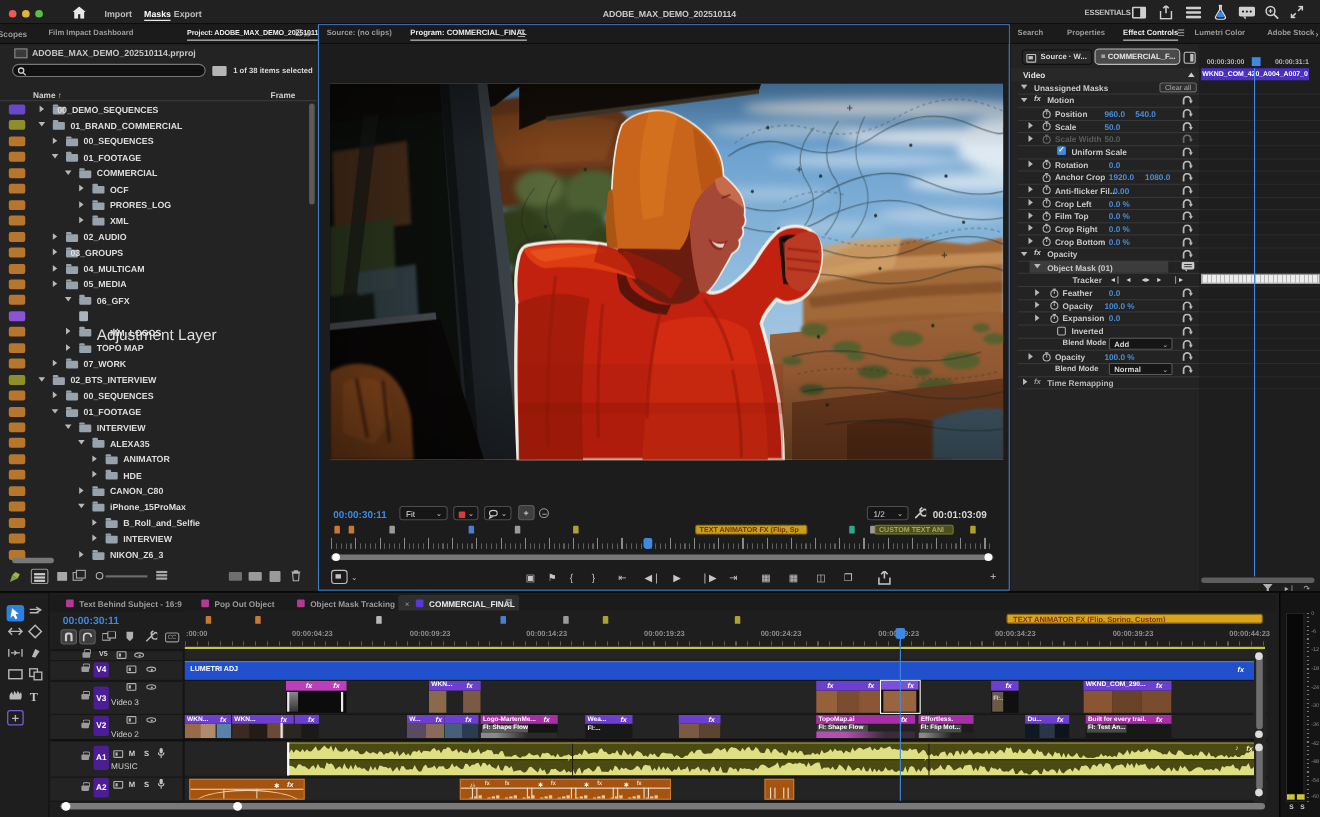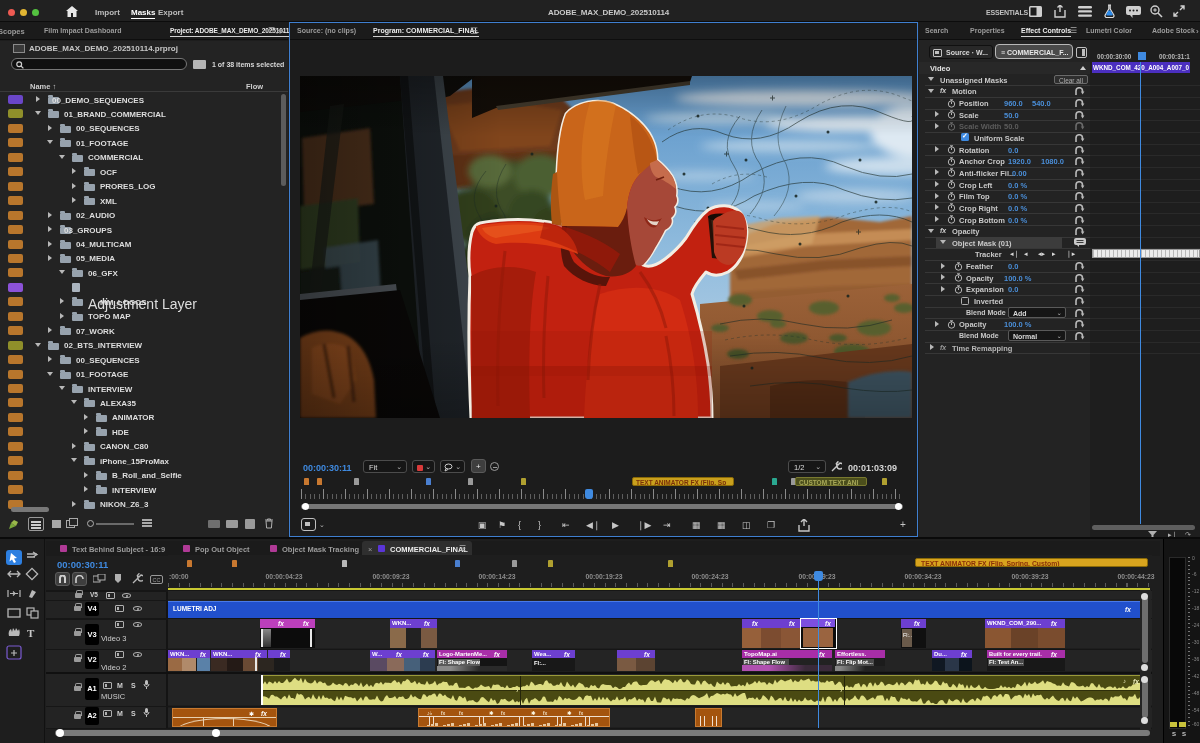--- a/index.html
+++ b/index.html
@@ -6,21 +6,21 @@
 #app{position:relative;width:1200px;height:743px;background:#1d1d1d;font-family:"Liberation Sans",sans-serif;overflow:hidden}
 .ab{position:absolute}
 .tx{position:absolute;white-space:nowrap;color:#9b9b9b;font-size:8px}
 .fold{position:absolute;width:11px;height:7px;background:#97a2ad;border-radius:1px}
 .fold:before{content:"";position:absolute;top:-2px;left:0;width:5px;height:2px;background:#97a2ad;border-radius:1px 1px 0 0}
 .arr{position:absolute;width:0;height:0;border-top:3.5px solid transparent;border-bottom:3.5px solid transparent;border-left:4.5px solid #b8b8b8}
 .ard{position:absolute;width:0;height:0;border-left:3.5px solid transparent;border-right:3.5px solid transparent;border-top:4.5px solid #b8b8b8}
 .chip{position:absolute;width:15px;height:9px;border-radius:2px}
 .lock{position:absolute;width:7px;height:5px;background:#9a9a9a;border-radius:1px}
 .lock:before{content:"";position:absolute;top:-3px;left:1px;width:5px;height:4px;border:1px solid #9a9a9a;border-bottom:none;border-radius:2px 2px 0 0}
-.badge{position:absolute;background:#000000;border-radius:2px;color:#fff;font-weight:700;font-size:7.5px;text-align:center}
+.badge{position:absolute;background:#4c1d95;border-radius:2px;color:#fff;font-weight:700;font-size:7.5px;text-align:center}
 .eye{position:absolute;width:9px;height:5px;border:1px solid #b0b0b0;border-radius:50%}
 .eye:before{content:"";position:absolute;top:0.5px;left:2.5px;width:2px;height:2px;background:#b0b0b0;border-radius:50%}
 .film{position:absolute;width:9px;height:7px;border:1px solid #b0b0b0;border-radius:1px}
 .film:before{content:"";position:absolute;top:1px;left:1px;width:2px;height:3px;background:#b0b0b0}
 .ecl{position:absolute;left:925px;width:163px;height:1px;background:#373737}
 .mk{position:absolute;width:5px;height:7px;border-radius:1px 1px 0 0}
 .fx{font-style:italic;font-weight:700;color:#fff;font-size:6.5px}
 </style></head>
 <body>
 <div id="app">
@@ -87,21 +87,21 @@
   <div class="ab" style="left:11px;top:17px;width:176px;height:12px;background:#101010;border:1px solid #767676;border-radius:6px">
     <svg class="ab" style="left:4px;top:2px" width="8" height="8" viewBox="0 0 8 8">
           <circle cx="3.2" cy="3.2" r="2.4" fill="none" stroke="#cfcfcf" stroke-width="1.2"></circle>
           <path d="M5 5l2.4 2.4" stroke="#cfcfcf" stroke-width="1.2"></path>
         </svg>
   </div>
   <div class="ab" style="left:193px;top:19px;width:13px;height:9px;background:#b5b5b5;border-radius:1px"></div>
   <div class="tx" style="left:212px;top:20px;color:#d8d8d8;font-size:7px;font-weight:700">1 of 38 items selected</div>
 
   <div class="tx" style="left:30px;top:41px;color:#cfcfcf;font-size:7.5px;font-weight:700">Name ↑</div>
-  <div class="tx" style="left:246px;top:41px;color:#cfcfcf;font-size:7.5px;font-weight:700">Flow</div>
+  <div class="tx" style="left:246px;top:41px;color:#cfcfcf;font-size:7.5px;font-weight:700">Frame</div>
   <div class="ab" style="left:0;top:50px;width:288px;height:1px;background:#3a3a3a"></div>
 
   <div id="tree" class="ab" style="left:0;top:51px;width:288px;height:424px">
         <div class="chip" style="left:8px;top:3.0px;background:#6a46c8"></div>
         <div class="arr" style="left:36px;top:4.0px"></div>
         <div class="fold" style="left:48px;top:5.0px"></div>
         <div class="tx" style="left:52px;top:3.5px;color:#dedede;font-size:8px;font-weight:700">00_DEMO_SEQUENCES</div>
         <div class="chip" style="left:8px;top:17.4px;background:#8f8f2a"></div>
         <div class="ard" style="left:35px;top:19.4px"></div>
         <div class="fold" style="left:48px;top:19.4px"></div>

